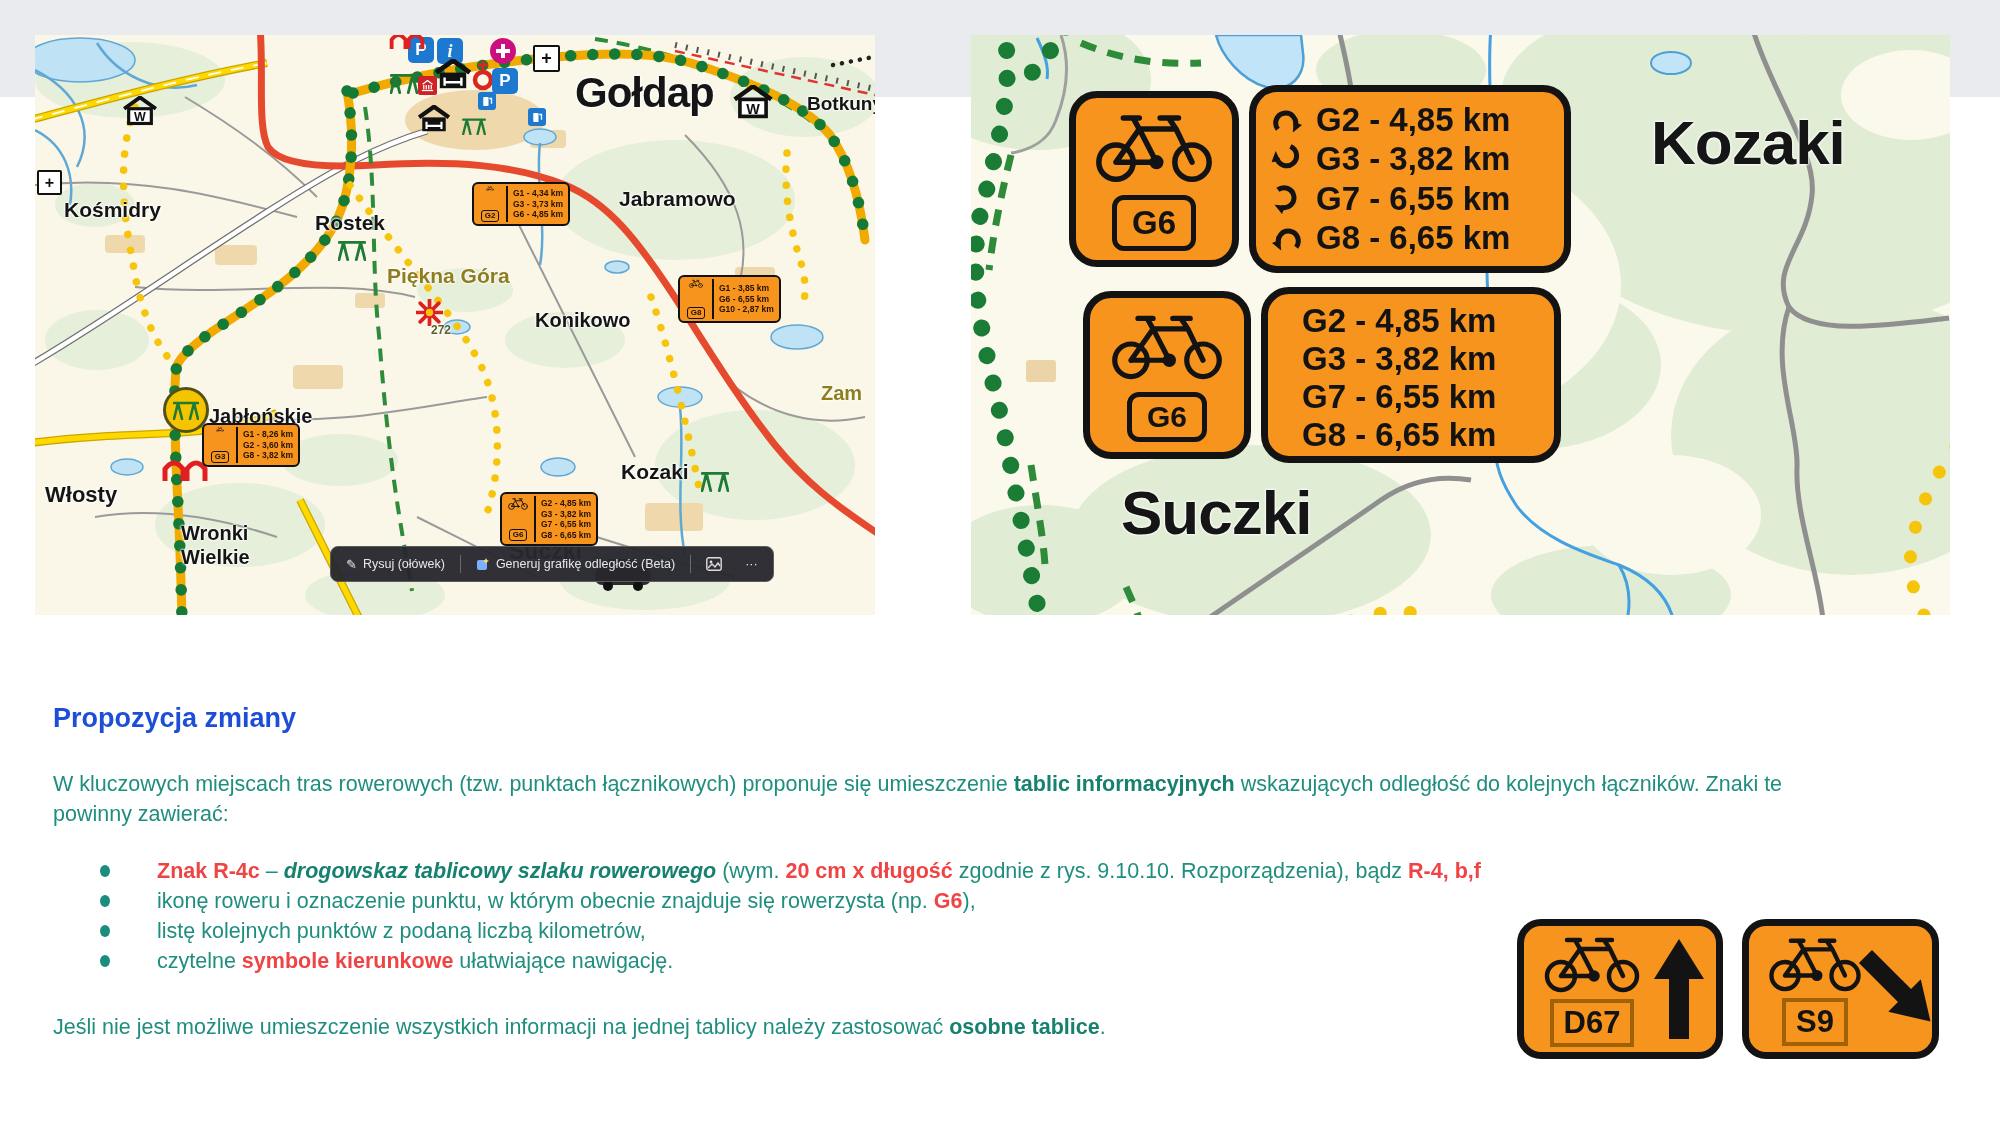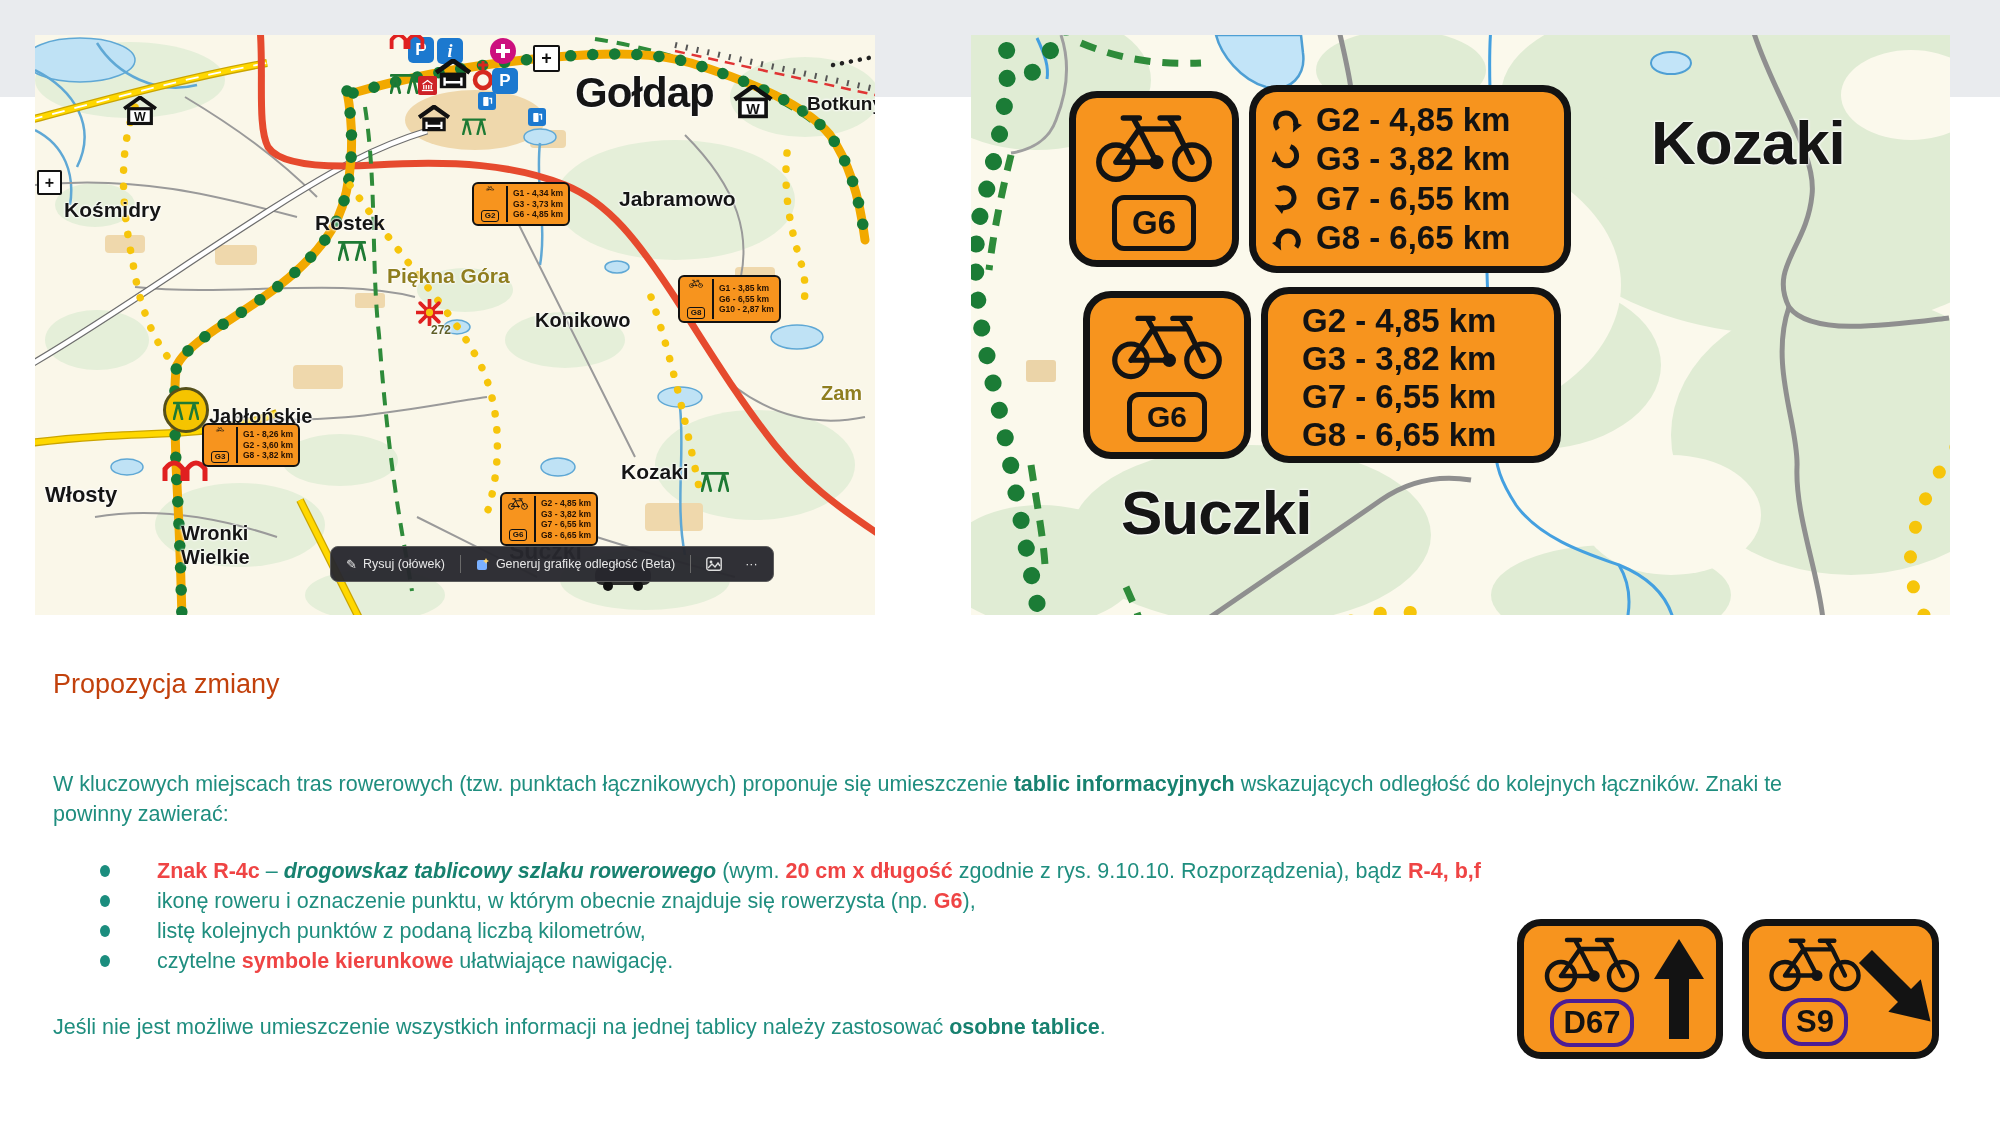--- a/index.html
+++ b/index.html
@@ -48,36 +48,36 @@
 
   
   .toolbar{position:absolute;left:295px;top:511px;height:34px;background:rgba(40,40,46,.96);
            border:1px solid #5c5c5c;border-radius:8px;display:flex;align-items:center;
            color:#e8e8e8;font-size:12.5px;padding:0 7px;gap:7px;z-index:9;}
   .tb-btn{display:flex;align-items:center;gap:6px;padding:0 8px;height:25px;border-radius:5px;cursor:default;}
   .tb-sep{width:1px;height:18px;background:#6a6a6a;}
   .tb-ico{font-size:13px;line-height:13px;}
 
   
-  .heading{position:absolute;left:53px;top:669px;font-size:27px;font-weight:normal;color:#c2410c;}
+  .heading{position:absolute;left:53px;top:703px;font-size:27px;font-weight:bold;color:#1d4ed8;}
   .para{position:absolute;color:#1f8e7f;font-size:21.5px;line-height:30px;}
   .para b{color:#17816f;}
   #intro{left:53px;top:769px;width:1775px;}
   #outro{left:53px;top:1012px;width:1775px;}
   .bullets{position:absolute;left:0;top:856px;width:1700px;}
   .bullet{display:flex;align-items:center;height:30px;color:#1f8e7f;font-size:21.5px;}
   .dot{width:10px;height:12px;border-radius:50%;background:#1b8d7e;margin-left:100px;margin-right:47px;flex:0 0 auto;}
   .bullet b{color:#ef4444;}
   .bullet i b,.bullet .bi{font-style:italic;font-weight:bold;color:#17816f;}
 
   
   .plate{position:absolute;background:#f7941e;border:7px solid #131313;border-radius:24px;
          box-sizing:border-box;display:flex;align-items:center;padding:8px 12px;gap:6px;}
   .plate-col{display:flex;flex-direction:column;align-items:center;gap:6px;}
-  .plate-badge{border:4px solid #4c1d95;border-radius:20px;font-weight:bold;font-size:31px;
+  .plate-badge{border:4px solid #a16207;border-radius:0;font-weight:bold;font-size:31px;
                line-height:40px;padding:0 10px;color:#131313;}
   .plate-arrow{flex:1;display:flex;align-items:center;justify-content:center;}
 </style>
 </head>
 <body>
 
 <svg width="0" height="0" style="position:absolute">
   <defs>
     <symbol id="bike" viewBox="0 0 100 62">
       <g fill="none" stroke="#131313" stroke-width="4.5" stroke-linecap="round" stroke-linejoin="round">

